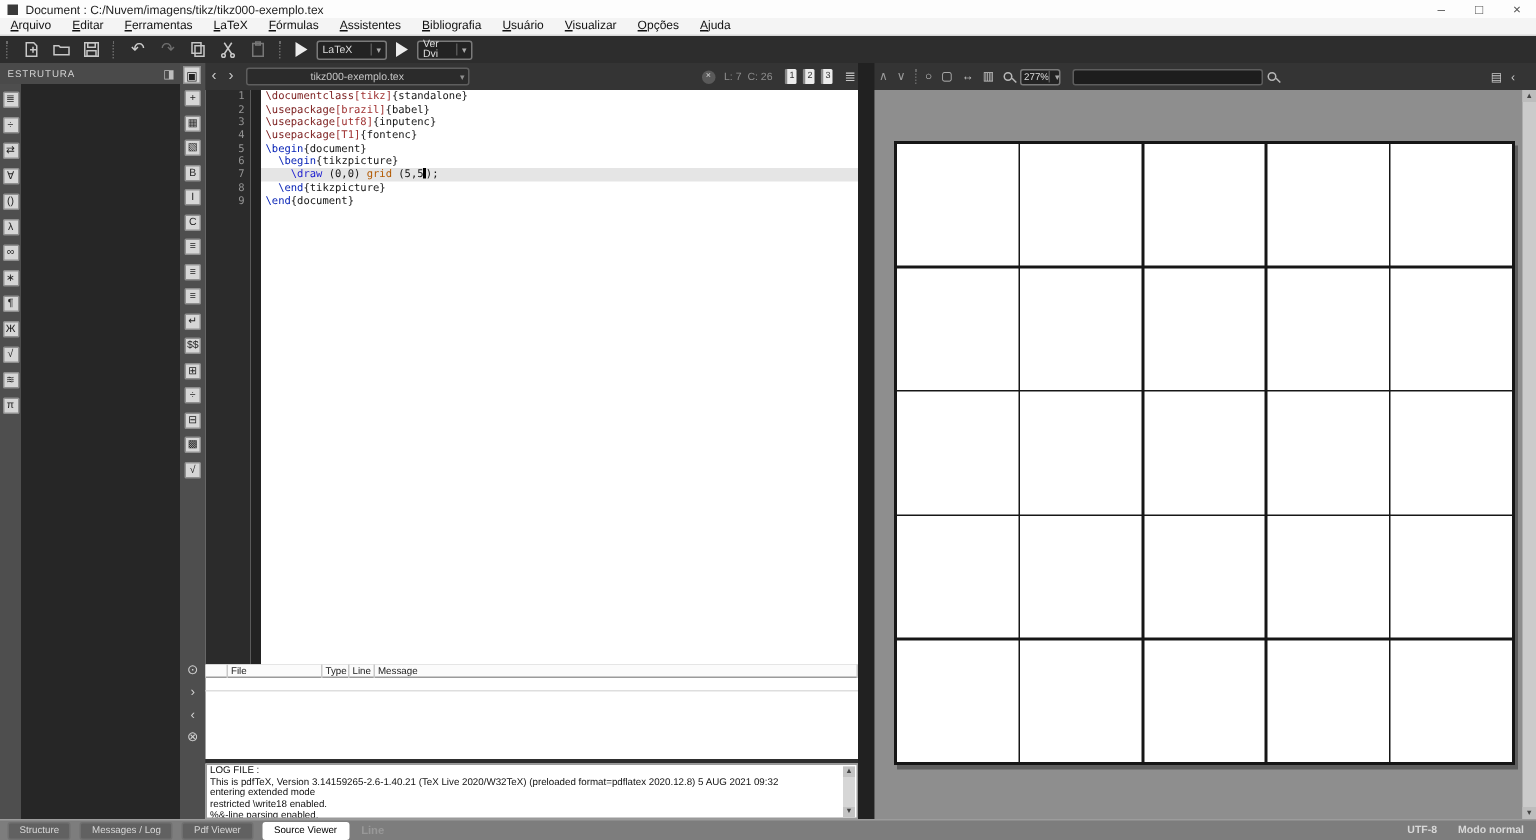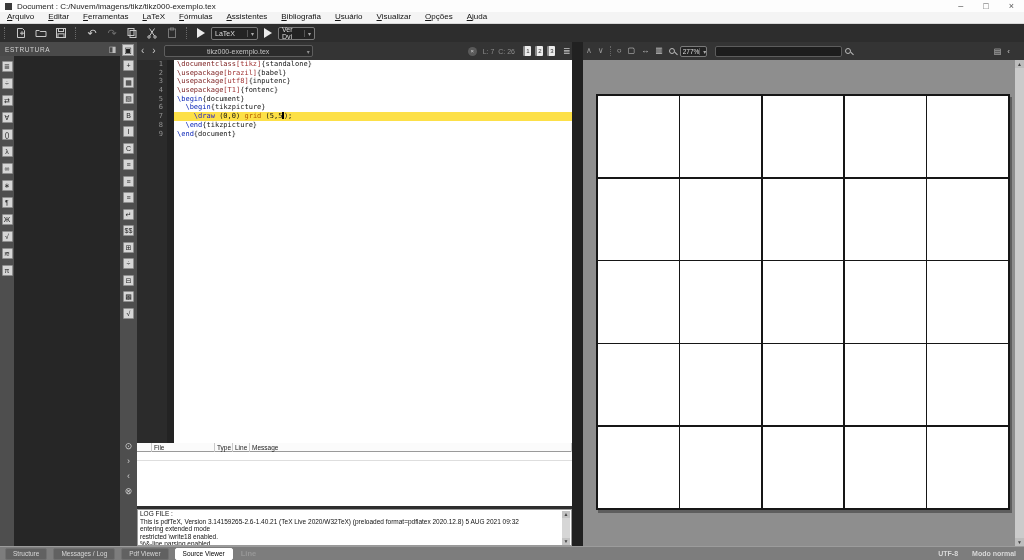--- a/index.html
+++ b/index.html
@@ -66,21 +66,21 @@
   #pdfright { margin-left:auto; display:flex; gap:6px; margin-right:14px; color:#c9c9c9; font-size:8px; }
 
   
   #divider { left:572px; top:42px; width:11px; height:504px; background:#212121; }
   #editor { left:137px; top:60px; width:435px; height:383px; background:#ffffff; display:flex; font-family:"DejaVu Sans Mono","Liberation Mono",monospace; font-size:7px; }
   #gutter { width:30px; background:#2b2b2b; color:#949494; text-align:right; }
   #gutter .gl { height:8.7px; line-height:8.7px; padding-right:4px; }
   #foldbar { width:7px; background:#232323; }
   #code { flex:1; white-space:pre; }
   .crow { height:8.7px; line-height:8.7px; padding-left:3px; }
-  .crow.cur { background:#fde047; }
+  .crow.cur { background:#e5e5e5; }
   .tk-cmd { color:#7d2020; } .tk-opt { color:#a03232;text-align:center; } .tk-arg { color:#141414; }
   .tk-env { color:#001db4; } .tk-kw { color:#1b1bd0; } .tk-kw2 { color:#b25900; }
   .tk-txt { color:#141414; }
   .caret { display:inline-block; width:1.5px; height:7px; background:#000; vertical-align:-1px; }
 
   
   #logtable { left:137px; top:443px; width:435px; height:63px; background:#fff; font-size:6.5px; color:#222; }
   #loghead { display:grid; grid-template-columns:15px 63px 18px 17px 1fr; height:9px; border-bottom:1px solid #9a9a9a; background:#fbfbfb; }
   #loghead .hc { border-right:1px solid #c9c9c9; padding-left:2px; line-height:9px; }
   #logrow1 { height:9px; border-bottom:1px solid #dedede; }

